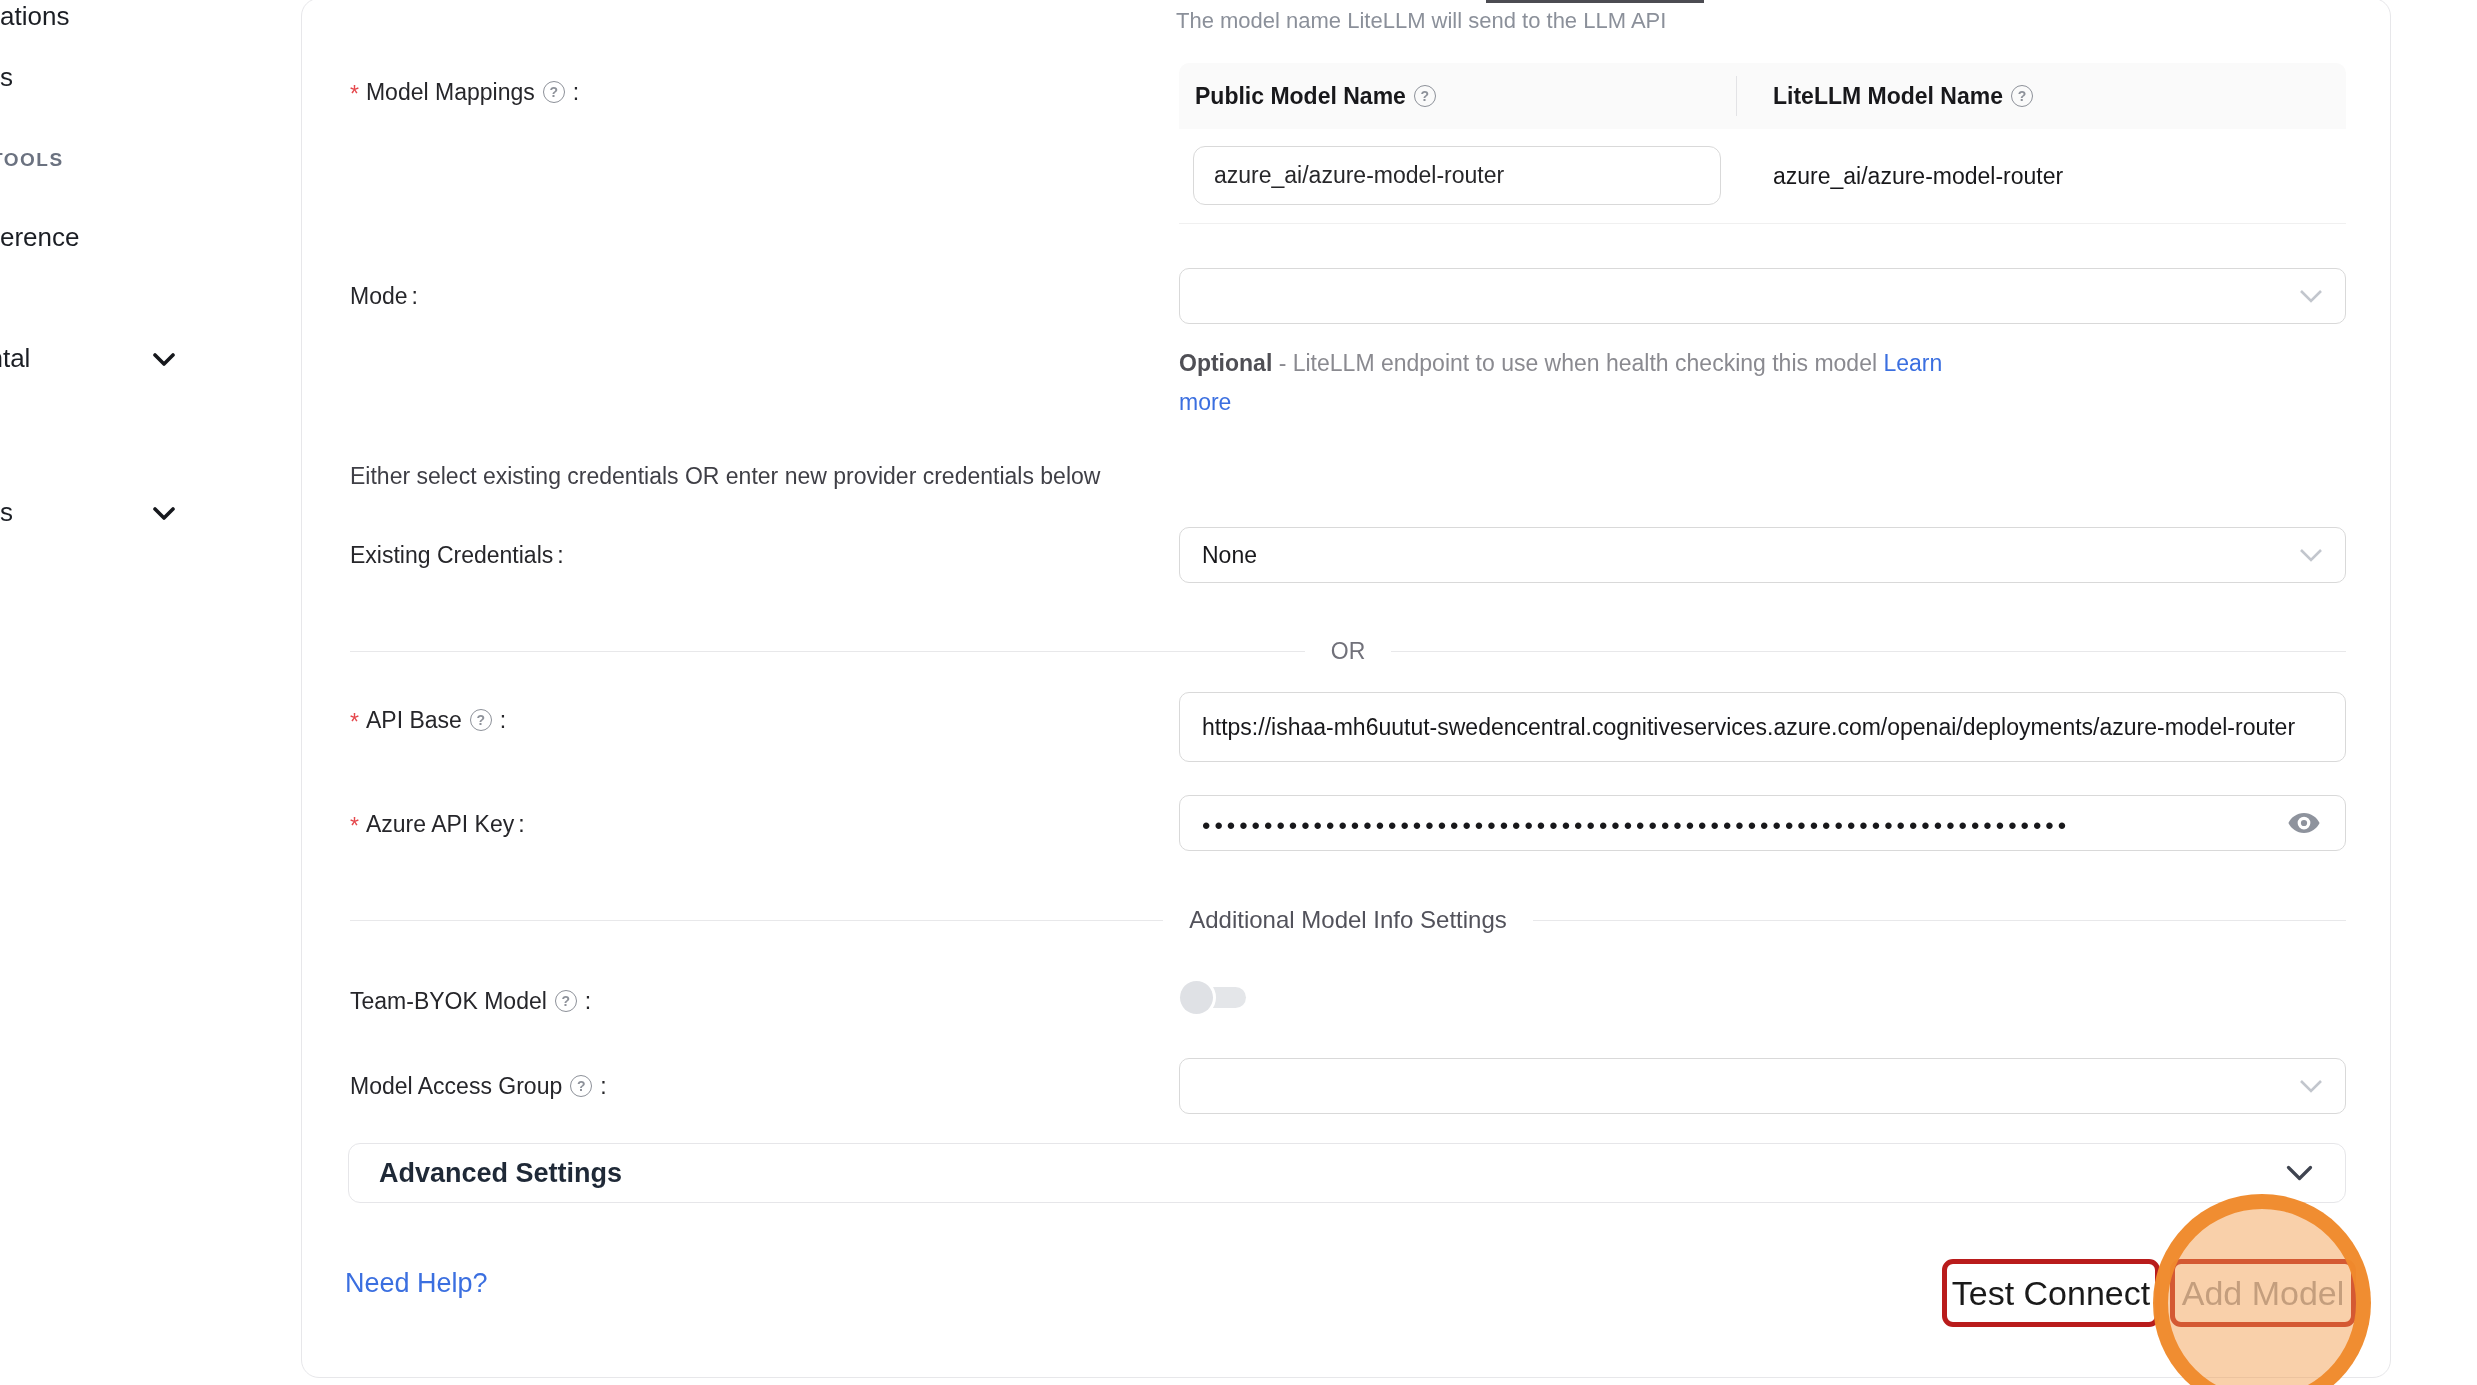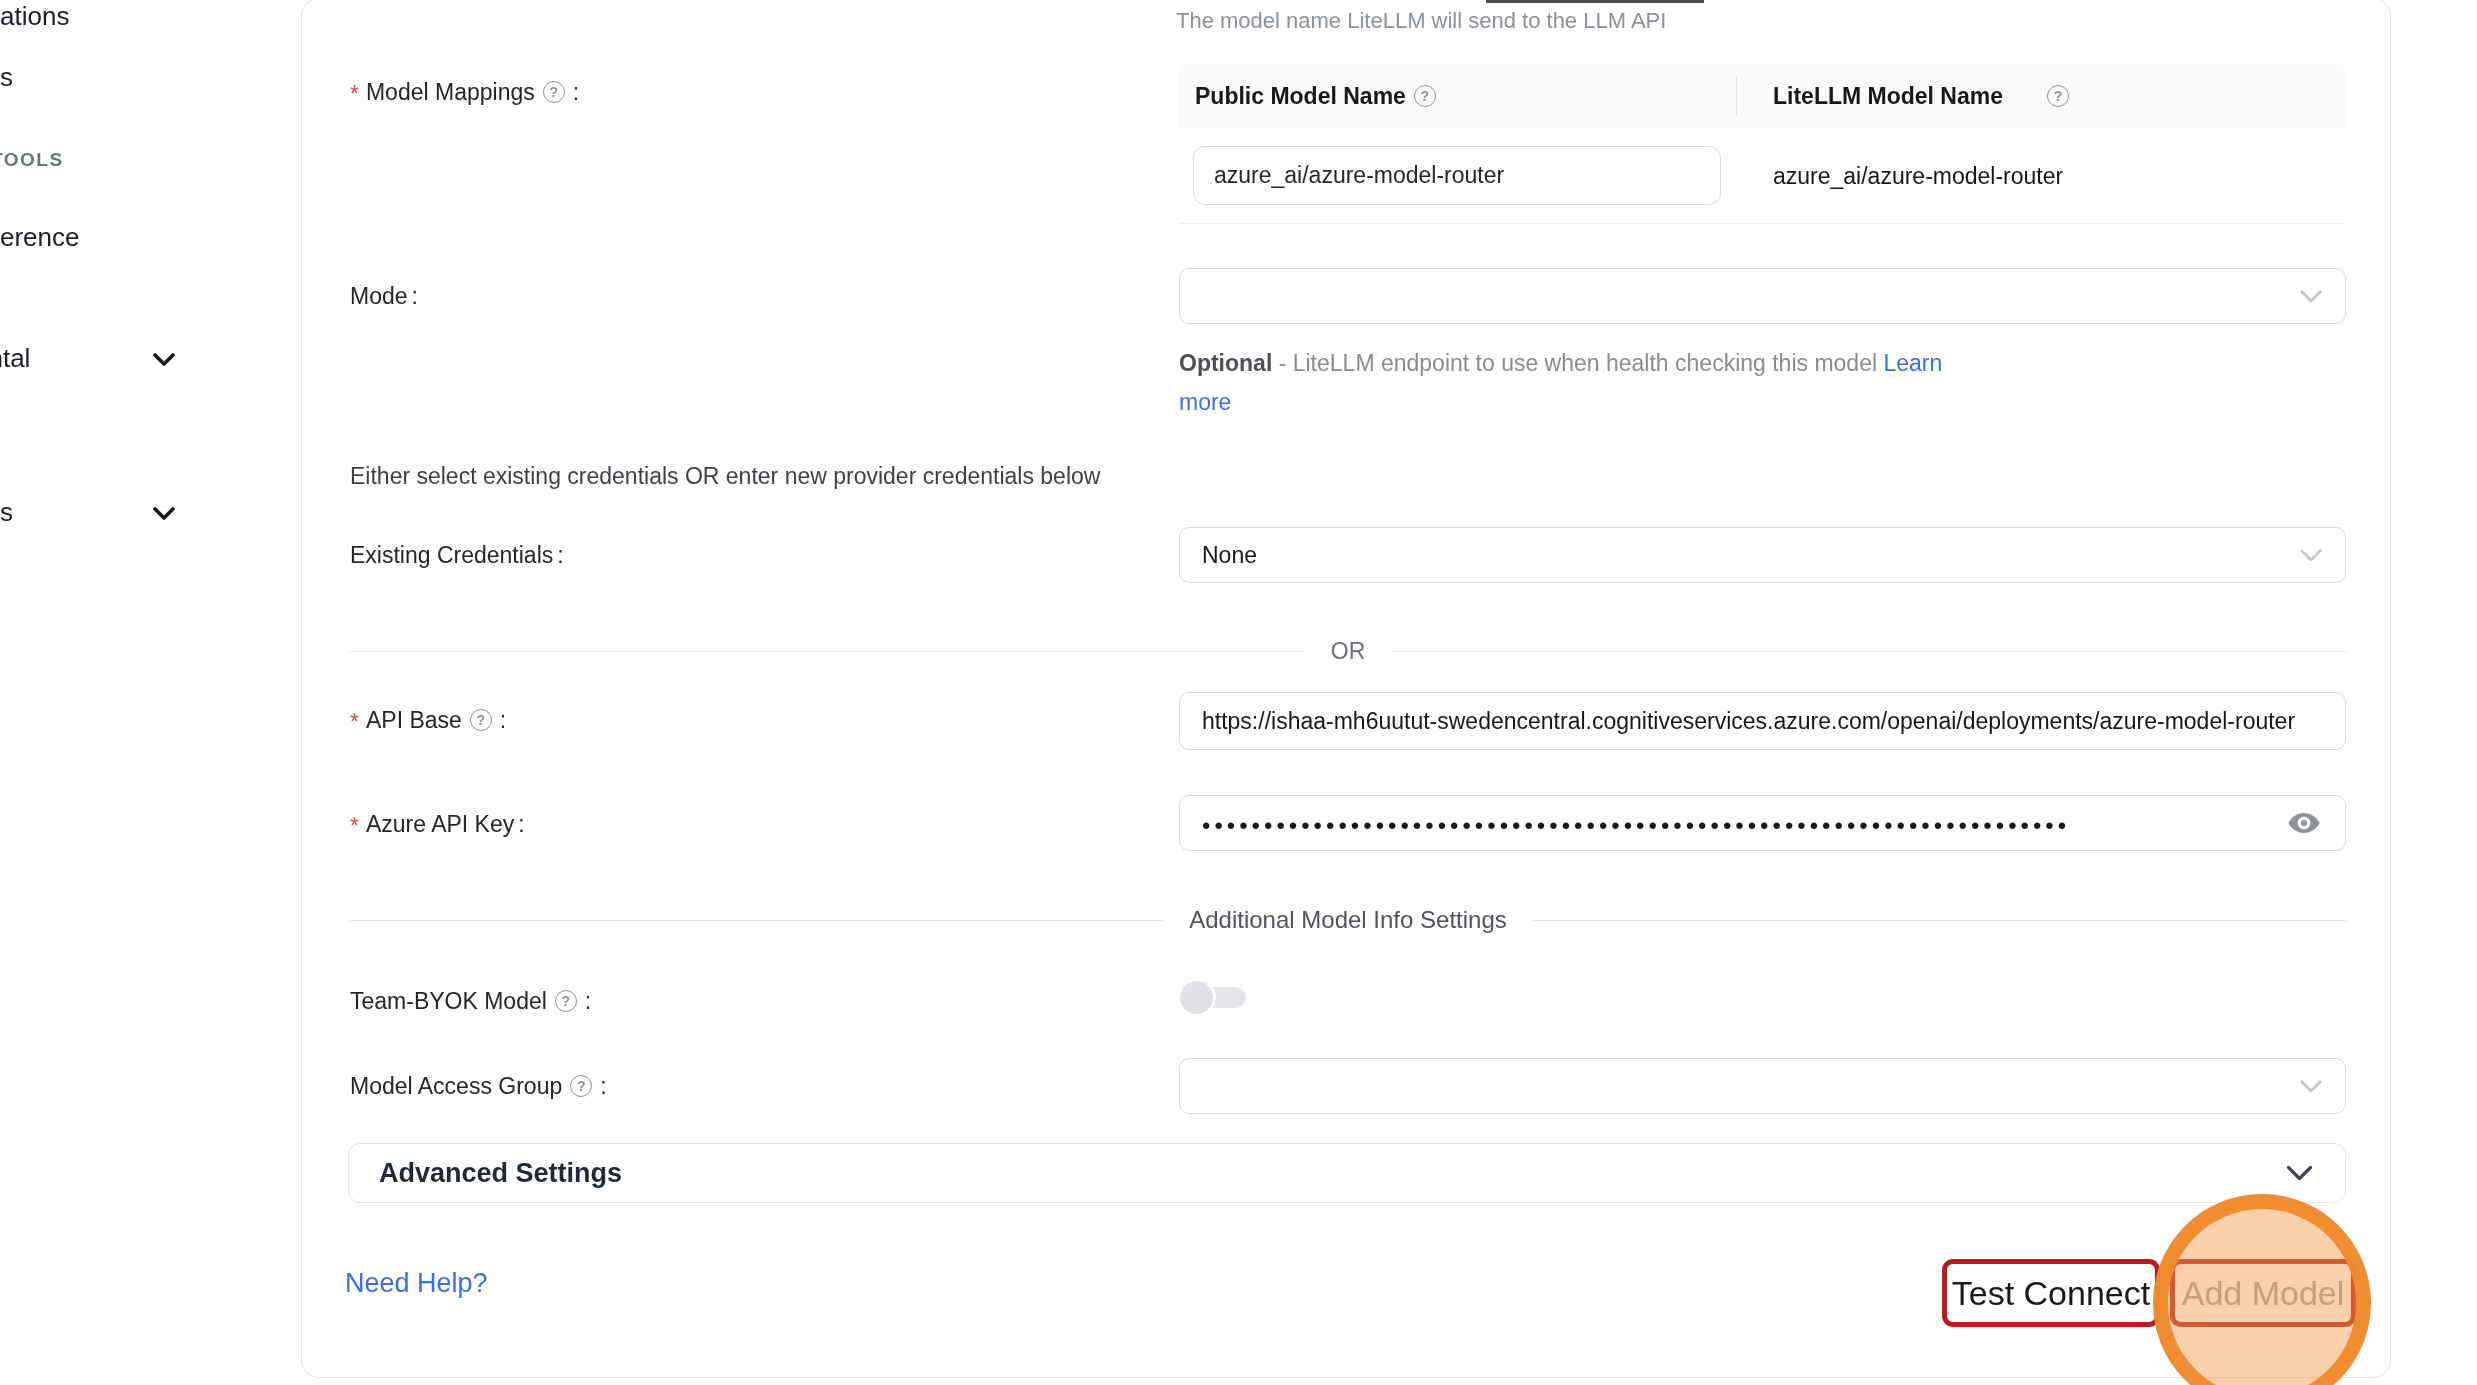--- a/index.html
+++ b/index.html
@@ -29,21 +29,21 @@
 
   .divider { position:absolute; left:350px; width:1996px; display:flex; align-items:center; z-index:4; }
   .divider .line { flex:1; height:1px; background:#e8e8ea; }
   .divider .dtext { padding:0 26px; white-space:nowrap; }
 
   
   #mappings-table { position:absolute; left:1179px; top:63px; width:1167px; height:161px; z-index:4; }
   #mt-header { position:absolute; left:0; top:0; width:100%; height:66px; background:#fafafa; border-radius:10px 10px 0 0; display:flex; align-items:center; }
   .mt-cell { display:flex; align-items:center; font-size:23px; font-weight:700; color:#18181b; white-space:nowrap; }
   #mt-cell1 { width:557px; padding-left:16px; }
-  #mt-cell2 { padding-left:37px;gap:36px; }
+  #mt-cell2 { padding-left:37px; }
   #mt-coldiv { position:absolute; left:557px; top:13px; width:1px; height:40px; background:#e3e3e6; }
   #mt-input { position:absolute; left:14px; top:83px; width:528px; height:59px; border:1px solid #d9d9d9; border-radius:12px; background:#fff; display:flex; align-items:center; }
   #mt-input span { padding-left:20px; font-size:23px; color:#27272a; white-space:nowrap; overflow:hidden; }
   #mt-col2-val { position:absolute; left:594px; top:100px; font-size:23px; color:#18181b; white-space:nowrap; }
   #mt-rowborder { position:absolute; left:0; top:160px; width:100%; height:1px; background:#f0f0f0; }
 
   
   #top-note { position:absolute; left:1176px; top:6px; font-size:22px; color:#8b909a; line-height:30px; z-index:4; white-space:nowrap; }
   #top-sliver { position:absolute; left:1486px; top:0; width:218px; height:3px; background:#4c4c52; z-index:4; }
   .help-line { position:absolute; left:1179px; font-size:23px; line-height:32px; color:#8a8a90; white-space:nowrap; z-index:4; }
@@ -171,21 +171,21 @@
   <div class="dtext" style="font-size:23px; color:#71717a;">OR</div>
   <div class="line"></div>
 </div>
 
 <div class="label-row" style="top:704px;">
   <span class="req">*</span>
   <span>API Base</span>
   <span class="qicon">?</span>
   <span class="colon">:</span>
 </div>
-<div class="control" style="top:692px; height:58px;">
+<div class="control" style="top:692px; height:70px;">
   <span class="val" style="max-width:1120px;">https://ishaa-mh6uutut-swedencentral.cognitiveservices.azure.com/openai/deployments/azure-model-router</span>
 </div>
 
 <div class="label-row" style="top:808px;">
   <span class="req">*</span>
   <span>Azure API Key</span>
   <span class="colon">:</span>
 </div>
 <div class="control" style="top:795px; height:56px;">
   <span id="key-dots">••••••••••••••••••••••••••••••••••••••••••••••••••••••••••••••••••••••</span>

